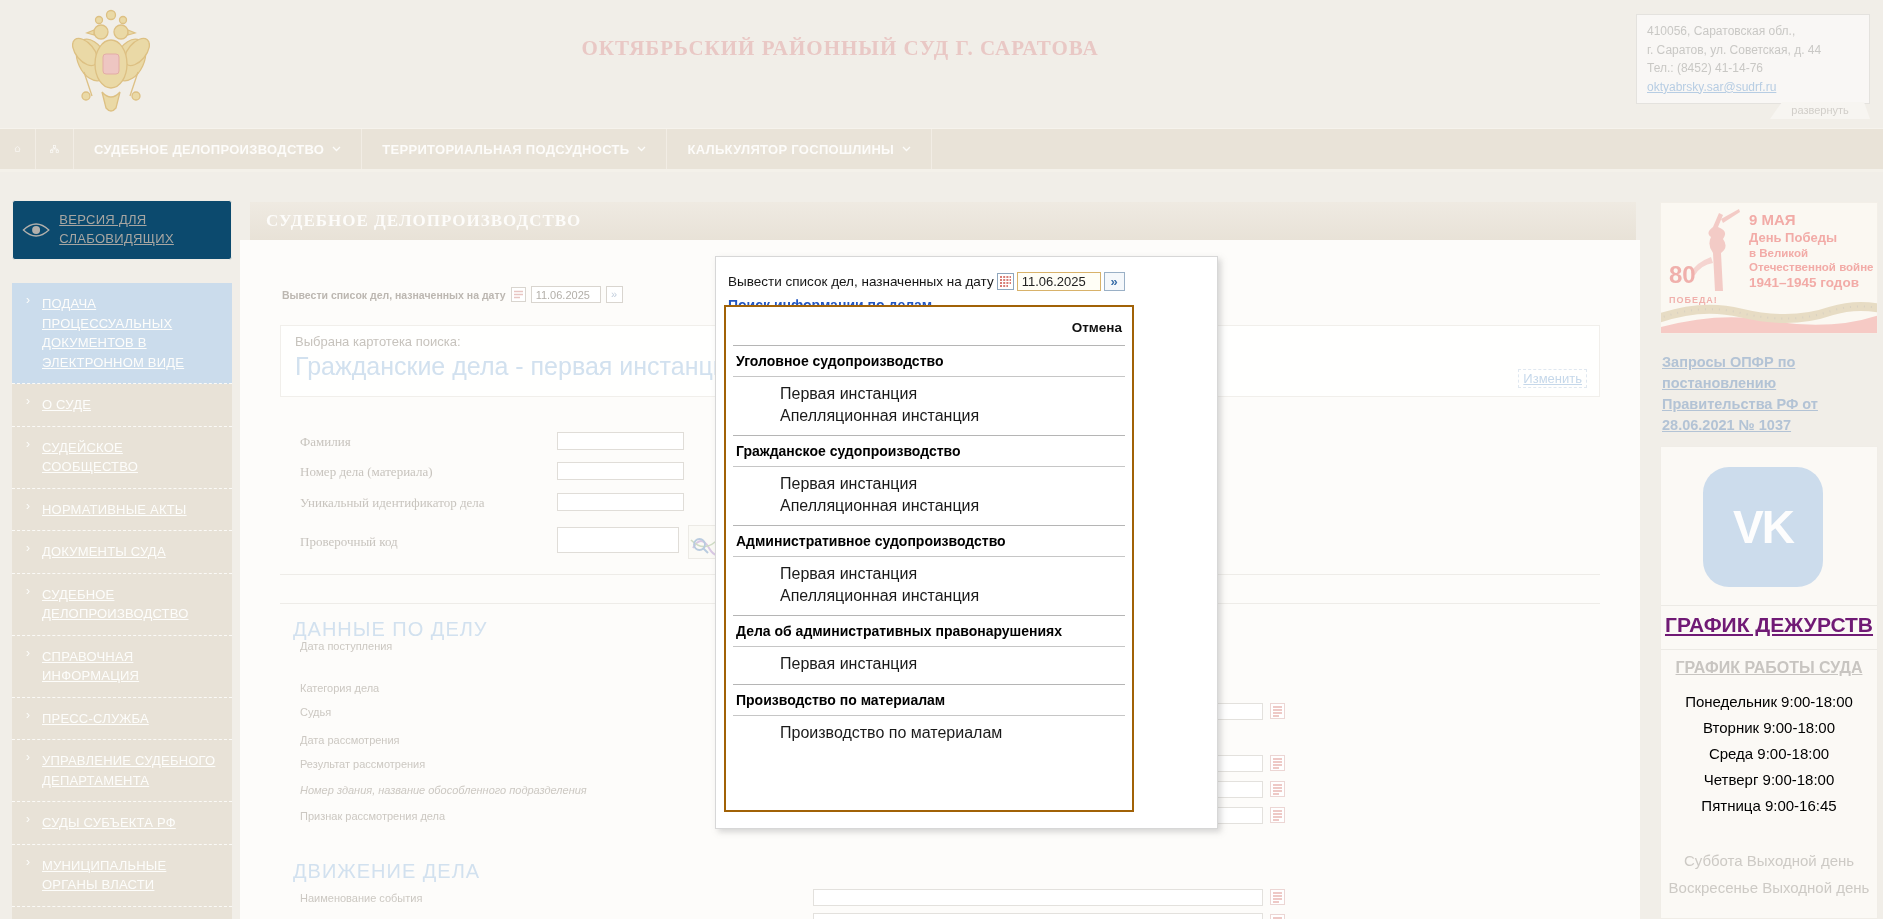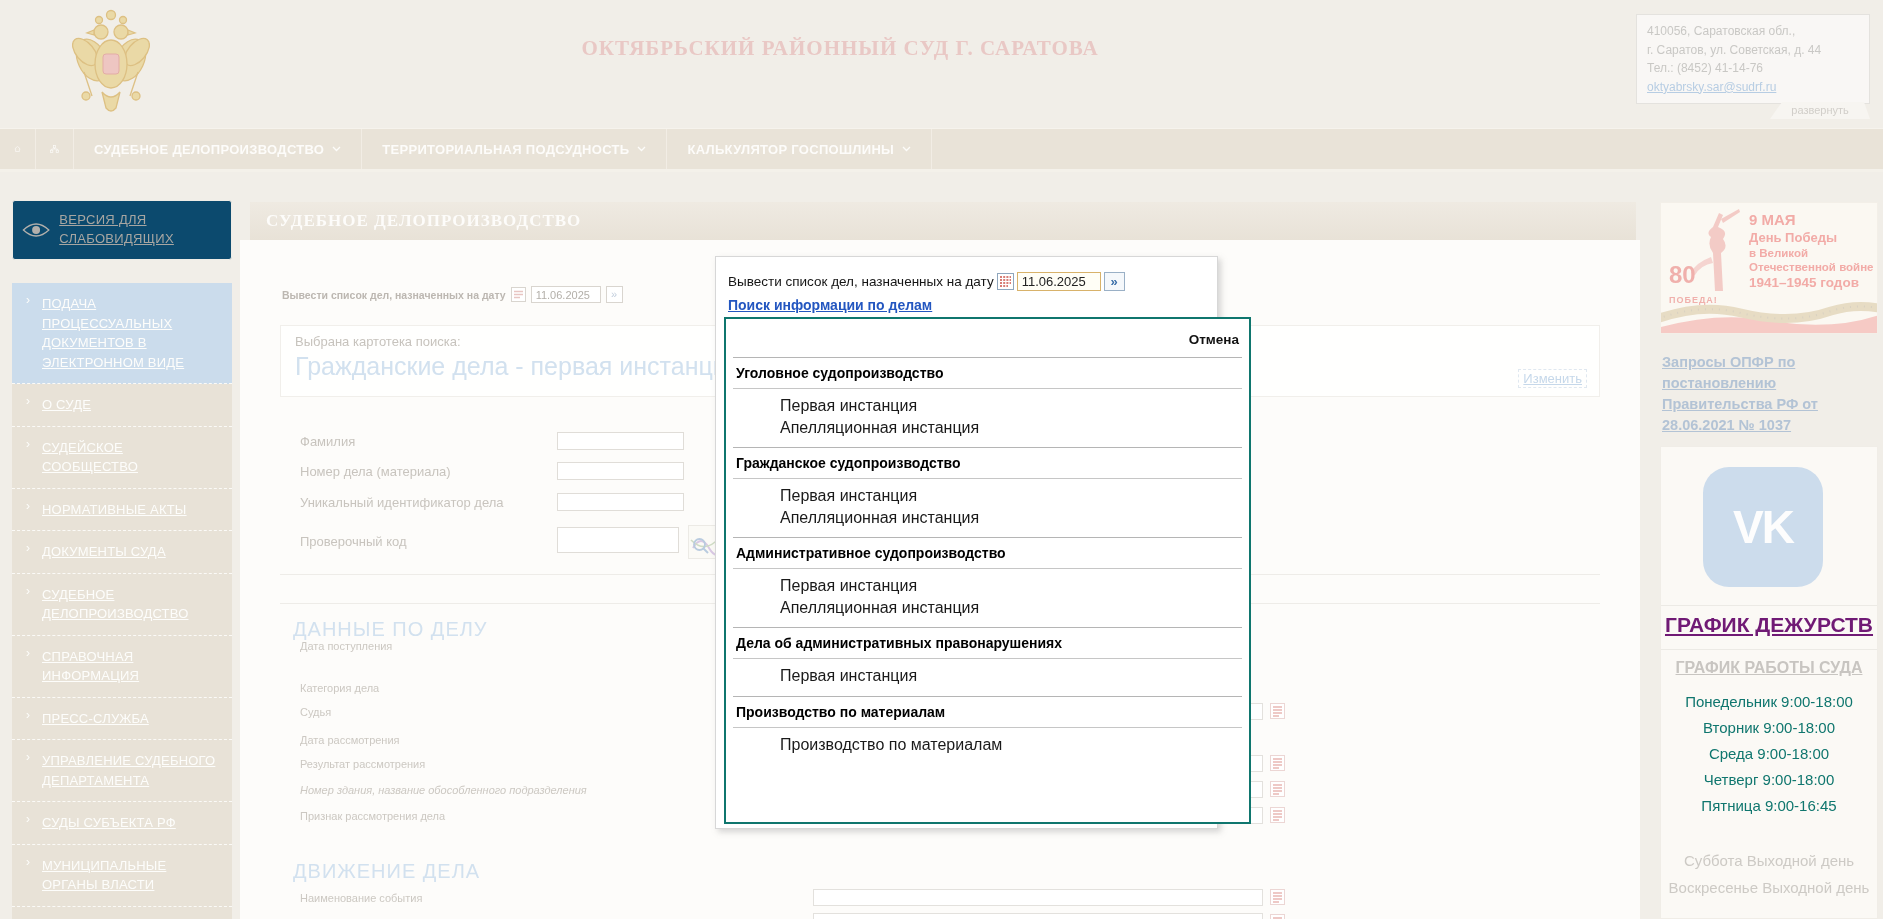--- a/index.html
+++ b/index.html
@@ -42,21 +42,21 @@
   .daterow .dlabel { font-size:10.5px; font-weight:bold; color:#bcb7b1; }
   .inp-faded { border:1px solid #d9d5cf; background:#fff; height:17px; font-size:11px; color:#b3afa9; padding:0 4px; }
   .btn-faded { width:17px; height:17px; border:1px solid #d9d5cf; background:#fff; color:#c3cfdd; font-size:11px;
     text-align:center; line-height:15px; }
   .kart-card { position:absolute; left:280px; top:325px; width:1320px; height:72px; border:1px solid #f1efeb;
     background:#fffffe; padding:8px 14px; }
   .kart-card .klabel { font-size:13px; color:#c7c3bd; }
   .kart-card .kvalue { font-size:25px; color:#d2e1ef; margin-top:3px; }
   .kart-change { position:absolute; right:12px; bottom:8px; font-size:13px; color:#c6d8ea; text-decoration:underline;
     border:1px dashed #e0e8f0; padding:1px 4px; cursor:pointer; }
-  .flabel { position:absolute; left:300px; font-size:13px; color:#c8c4be; }
+  .flabel { position:absolute; left:300px; font-size:13px; color:#c8c4be;font-family:Liberation Serif, serif; }
   .finp { position:absolute; left:557px; width:127px; height:18px; border:1px solid #e0ddd8; background:#fff; }
   .sep { position:absolute; left:280px; width:1320px; height:1px; background:#eeece8; }
   .sec-title { position:absolute; left:293px; font-size:20px; letter-spacing:1px; color:#d2e1ef; }
   .dlbl { position:absolute; left:300px; font-size:11px; color:#ccc8c2; }
   .dinp { position:absolute; left:820px; width:443px; height:17px; border:1px solid #e3e1dd; background:#fff; }
   .dinp.wide { left:813px; width:450px; }
   .licon { position:absolute; left:1270px; width:15px; height:16px; cursor:pointer; }
   .captcha { position:absolute; left:688px; top:525px; width:76px; height:34px; border:1px solid #eceae5; background:#fbfaf6; overflow:hidden; }
 
   
@@ -70,33 +70,33 @@
   .opfr { position:absolute; left:1662px; top:352px; width:196px; font-size:14.5px; font-weight:bold;
     color:#b3c3d5; text-decoration:underline; line-height:1.45; cursor:pointer; }
   .right-card { position:absolute; left:1660px; top:446px; width:218px; height:473px; background:#fbf9f5; border:1px solid #f0ede7; }
   .vk { position:absolute; left:42px; top:20px; width:120px; height:120px; background:#ccdcec; border-radius:26px;
     color:#fdfdfd; font-weight:bold; font-size:46px; letter-spacing:-2px; display:flex; align-items:center; justify-content:center; cursor:pointer; }
   .rsep { position:absolute; left:0; width:216px; height:1px; background:#eceae5; }
   .duty { position:absolute; left:0; top:166px; width:216px; text-align:center; font-size:21px; font-weight:bold;
     color:#701a75; text-decoration:underline; cursor:pointer; }
   .work-title { position:absolute; left:0; top:212px; width:216px; text-align:center; font-size:16px; font-weight:bold;
     color:#c8c5c1; text-decoration:underline; cursor:pointer; }
-  .sched { position:absolute; left:0; top:242px; width:216px; text-align:center; font-size:15px; color:#0f766e; line-height:26px; }
+  .sched { position:absolute; left:0; top:242px; width:216px; text-align:center; font-size:15px; color:#000000; line-height:26px; }
   .weekend { position:absolute; left:0; top:400px; width:216px; text-align:center; font-size:15px; color:#cdcac5; line-height:27px; }
 
   
   .modal { position:absolute; left:715px; top:256px; width:503px; height:573px; background:#fff;
     border:1px solid #d7d7d7; box-shadow:3px 3px 6px rgba(140,140,140,.35); z-index:40; color:#151515; }
   .m-daterow { position:absolute; left:12px; top:15px; display:flex; align-items:center; gap:3px; font-size:13.5px; }
   .m-dateinp { width:84px; height:19px; border:1px solid #d8b26a; background:#fffef6; font-size:13px; color:#222; padding:0 4px; }
   .m-gobtn { width:21px; height:19px; border:1px solid #9ab0c6; background:#f5f8fb; color:#3a6ea8; font-weight:bold;
     font-size:13px; text-align:center; line-height:17px; cursor:pointer; }
   .m-link { position:absolute; left:12px; top:40px; font-size:14px; font-weight:bold; color:#2356c0;
     text-decoration:underline; cursor:pointer; }
-  .m-box { position:absolute; left:8px; top:60px; width:527px; height:507px; border:2px solid #0f766e; background:#fff; overflow:hidden; }
+  .m-box { position:absolute; left:8px; top:48px; width:410px; height:507px; border:2px solid #a16207; background:#fff; overflow:hidden; }
   .m-cancel-row { text-align:right; padding:11px 10px 9px; }
   .m-cancel { font-size:13.5px; font-weight:bold; color:#111; cursor:pointer; }
   .m-hr { height:1px; background:#b5b5b5; margin:0 7px; }
   .m-hr2 { height:1px; background:#c6c6c6; margin:0 7px; }
   .m-ghdr { padding:7px 10px; font-size:14px; font-weight:bold; color:#000; }
   .m-items { padding:6px 8px 9px 54px; }
   .m-item { font-size:16px; color:#1a1a1a; line-height:21.5px; cursor:pointer; }
 
   .cal-icon { width:17px; height:17px; cursor:pointer; }
   .cal-icon-sm { width:15px; height:15px; cursor:pointer; }

